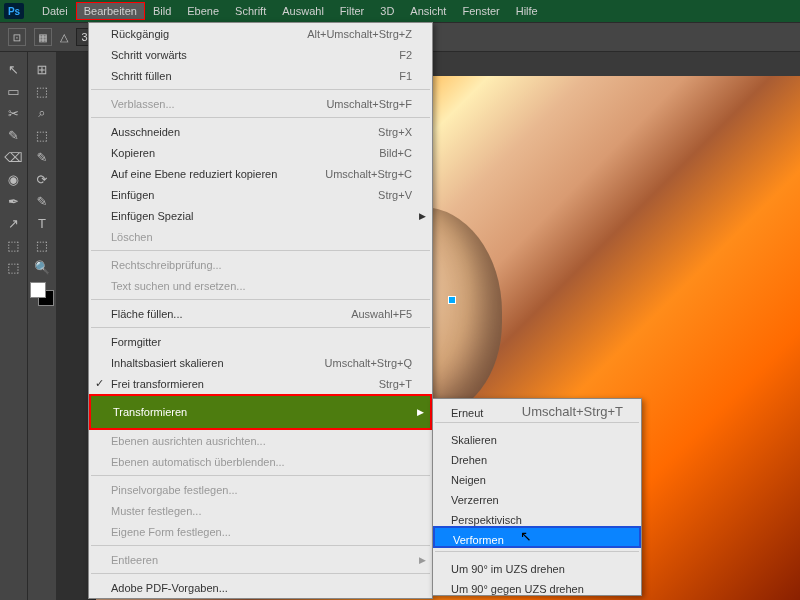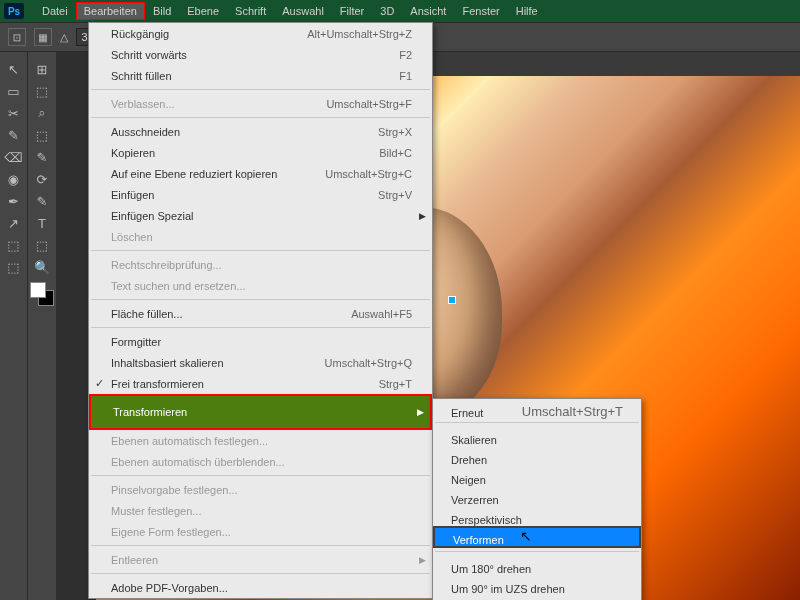--- a/index.html
+++ b/index.html
@@ -30,21 +30,21 @@
 .dropdown .row{height:21px;display:flex;align-items:center;padding:0 20px 0 22px;color:#333;font-size:11px;position:relative}
 .dropdown .row.hl{background:#4d7c0f;color:#fff;border:2px solid red;height:36px}
 .dropdown .row.dis{color:#999}
 .dropdown .row .chk{position:absolute;left:6px}
 .dropdown .row .arr{position:absolute;right:6px;font-size:9px}
 .dropdown .row .sc{margin-left:auto;color:#666;font-size:11px}
 .dropdown hr{border:none;border-top:1px solid #c8c8c8;margin:3px 2px}
 .submenu{position:absolute;left:432px;top:398px;width:210px;background:#eaeaea;border:1px solid #888;box-shadow:2px 2px 6px rgba(0,0,0,.4);z-index:11}
 .submenu .row{height:20px;display:flex;align-items:flex-end;padding:0 18px;color:#333;font-size:11px}
 .submenu .row .sc{margin-left:auto;color:#666;font-size:13px}
-.submenu .row.hl{background:#0a84ff;color:#fff;border:2px solid #404040;height:22px}
+.submenu .row.hl{background:#0a84ff;color:#fff;border:2px solid #1d4ed8;height:22px}
 .submenu hr{border:none;border-top:1px solid #c8c8c8;margin:3px 2px}
 .cursor{position:absolute;left:520px;top:528px;z-index:20;font-size:14px;color:#000;pointer-events:none}
 .swatch{width:24px;height:24px;margin:4px auto;position:relative}
 .swatch .fg{position:absolute;width:16px;height:16px;background:#fff;border:1px solid #888;left:0;top:0}
 .swatch .bg{position:absolute;width:16px;height:16px;background:#000;border:1px solid #888;right:0;bottom:0}
 </style>
 </head>
 <body>
 
 <div class="menubar">
@@ -182,21 +182,21 @@
     <div class="row">
       <span class="chk">✓</span>
       <span>Frei transformieren</span>
       <span class="sc">Strg+T</span>
     </div>
     <div class="row hl">
       <span>Transformieren</span>
       <span class="arr">▶</span>
     </div>
     <div class="row dis">
-      <span>Ebenen automatisch festlegen...</span>
+      <span>Ebenen ausrichten ausrichten...</span>
     </div>
     <div class="row dis">
       <span>Ebenen automatisch überblenden...</span>
     </div>
     <hr>
     <div class="row dis">
       <span>Pinselvorgabe festlegen...</span>
     </div>
     <div class="row dis">
       <span>Muster festlegen...</span>
@@ -233,22 +233,19 @@
       <span>Verzerren</span>
     </div>
     <div class="row">
       <span>Perspektivisch</span>
     </div>
     <div class="row hl">
       <span>Verformen</span>
     </div>
     <hr>
     <div class="row">
-      <span>Um 180° drehen</span>
-    </div>
-    <div class="row">
       <span>Um 90° im UZS drehen</span>
     </div>
     <div class="row">
       <span>Um 90° gegen UZS drehen</span>
     </div>
   </div>
 <div class="cursor">↖</div>
 
 </body></html>

